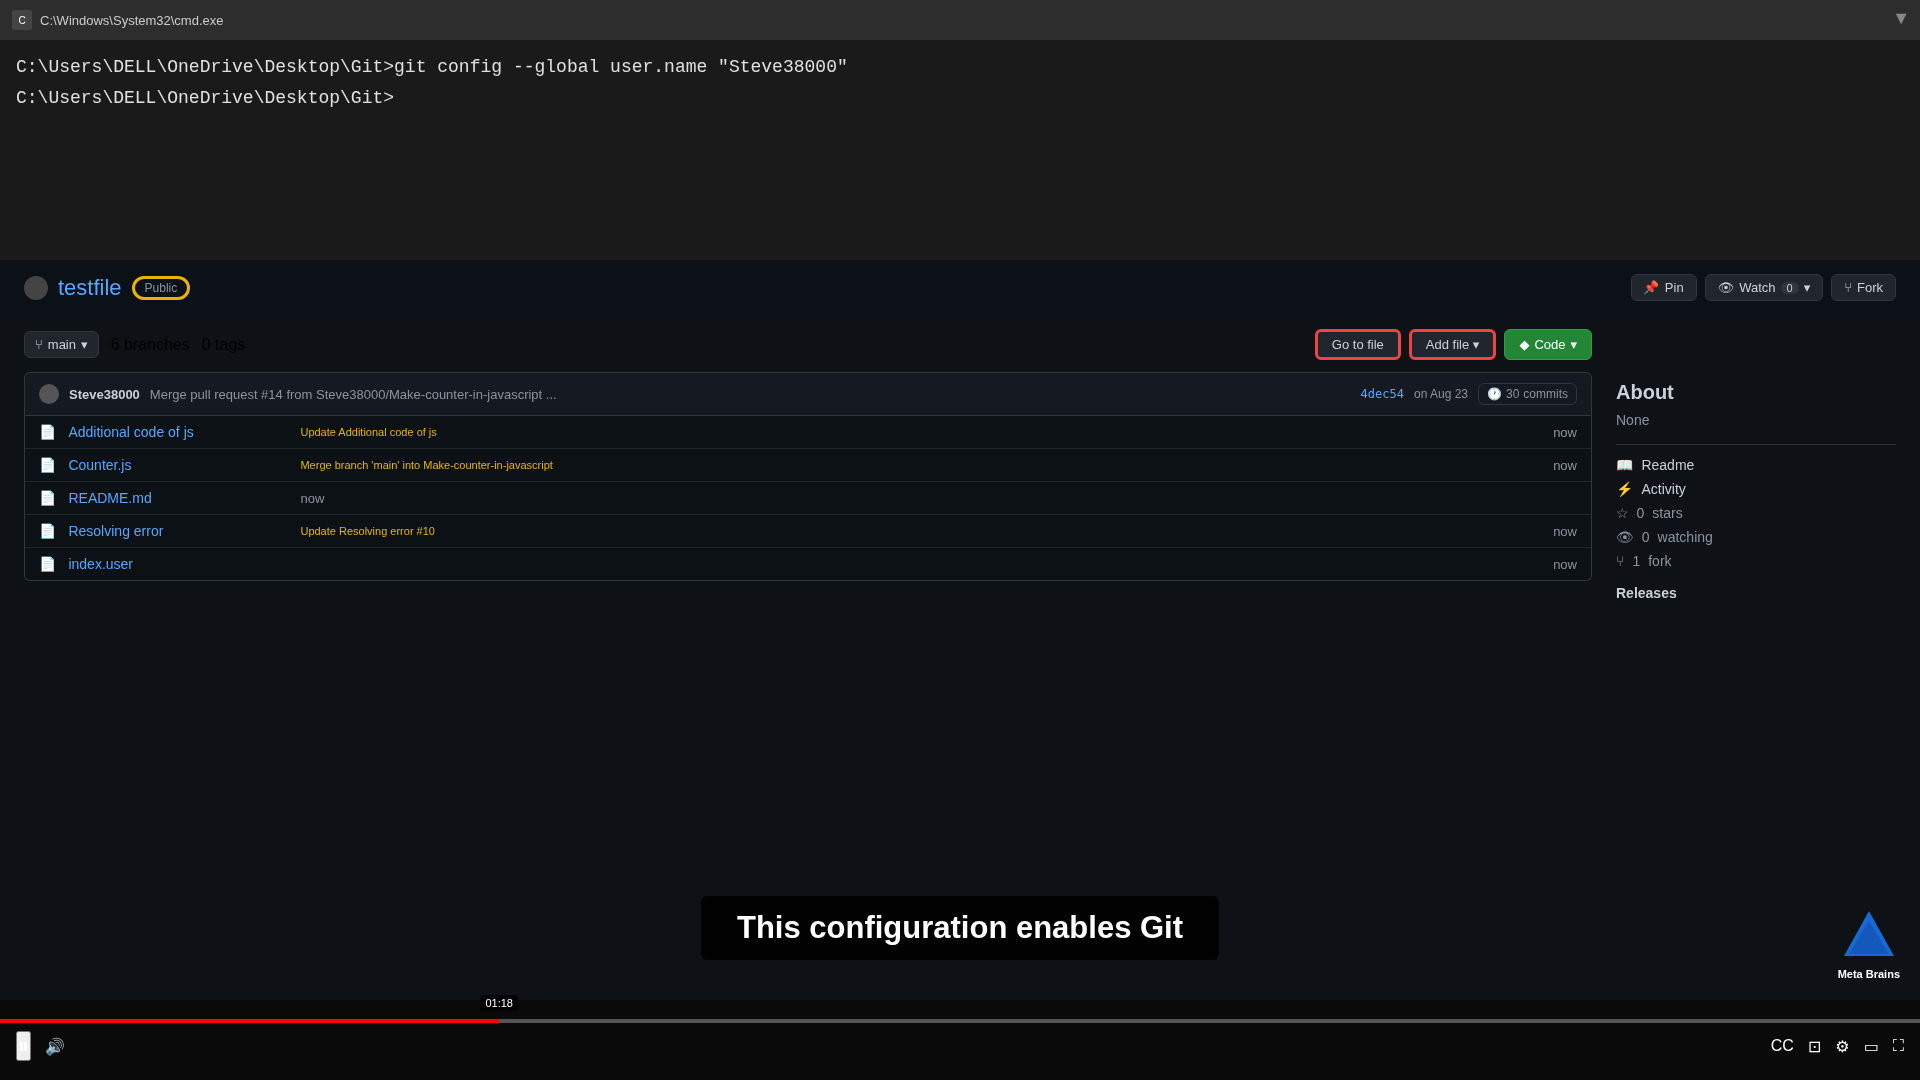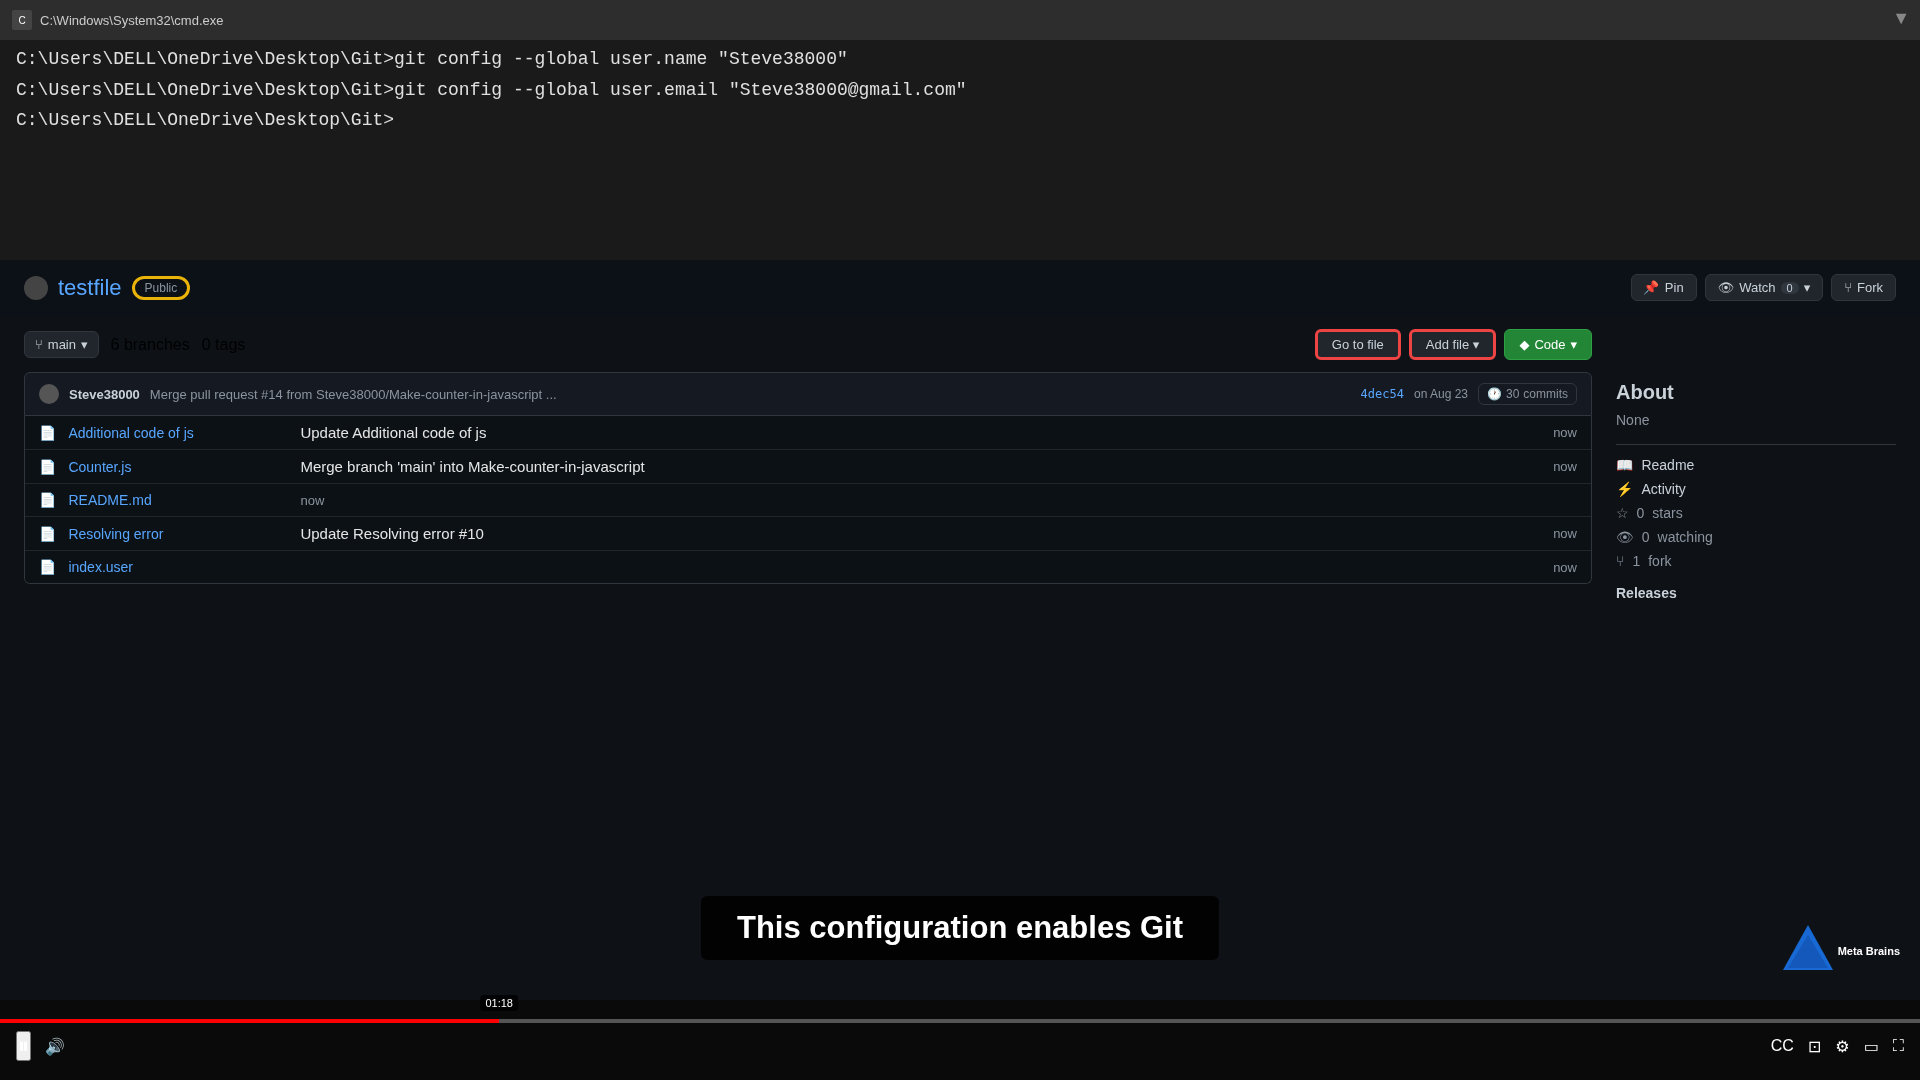--- a/index.html
+++ b/index.html
@@ -35,21 +35,21 @@
     }
     .terminal-close-btn {
       position: absolute;
       right: 10px;
       top: 8px;
       color: #888;
       font-size: 18px;
       cursor: pointer;
     }
     .terminal-body {
-      padding: 4px 16px;
+      padding: 12px 16px;
       font-family: 'Consolas', 'Courier New', monospace;
       font-size: 18px;
       color: #e0e0e0;
       line-height: 1.7;
     }
     .terminal-line { display: block; }
     .cmd-prompt { color: #e0e0e0; }
 
     
     .github-overlay {
@@ -266,21 +266,21 @@
       display: flex;
       align-items: center;
       padding: 8px 14px;
       border-bottom: 1px solid #21262d;
       gap: 12px;
       background: rgba(13,17,23,0.8);
     }
     .file-row:last-child { border-bottom: none; }
     .file-icon { color: #8b949e; font-size: 14px; }
     .file-name { color: #58a6ff; font-size: 14px; flex: 0 0 220px; }
-    .file-commit { color: #e5e5e5; font-size: 15px; flex: 1; }
+    .file-commit { color: #eab308; font-size: 11px; flex: 1; }
     .file-time { color: #8b949e; font-size: 13px; }
 
     
     .about-sidebar {
       width: 280px;
       padding-top: 64px;
     }
     .about-title { color: #c9d1d9; font-size: 20px; font-weight: 600; margin-bottom: 8px; }
     .about-none { color: #8b949e; font-size: 14px; margin-bottom: 16px; }
     .about-divider { border: none; border-top: 1px solid #30363d; margin: 12px 0; }
@@ -295,21 +295,21 @@
     .about-stat a { color: #c9d1d9; text-decoration: none; }
     .releases-title { color: #c9d1d9; font-size: 14px; font-weight: 600; margin-top: 16px; margin-bottom: 6px; }
 
     
     .meta-brains {
       position: absolute;
       bottom: 100px;
       right: 20px;
       z-index: 20;
       display: flex;
-      flex-direction: row;
+      flex-direction: column;
       align-items: center;
     }
     .meta-logo {
       width: 60px; height: 60px;
     }
     .meta-text { color: #fff; font-size: 11px; font-weight: 600; margin-top: 2px; }
 
     
     .subtitle-bar {
       position: absolute;
@@ -383,21 +383,20 @@
 <body>
 
 <div class="terminal">
   <div class="terminal-titlebar">
     <span class="terminal-icon">C</span>
     <span>C:\Windows\System32\cmd.exe</span>
     <span class="terminal-close-btn">▼</span>
   </div>
   <div class="terminal-body">
     <span class="terminal-line cmd-prompt">C:\Users\DELL\OneDrive\Desktop\Git&gt;git config --global user.name "Steve38000"</span>
-    <span class="terminal-line cmd-prompt">C:\Users\DELL\OneDrive\Desktop\Git&gt;git config --global user.email "Steve38000@gmail.com"</span>
     <span class="terminal-line cmd-prompt">C:\Users\DELL\OneDrive\Desktop\Git&gt;</span>
   </div>
 </div>
 
 <div class="github-overlay">
 
   <div class="gh-nav">
     <span style="color:#fff;font-size:28px;margin-right:8px;">
       
       <svg width="32" height="32" viewBox="0 0 16 16" fill="white">

